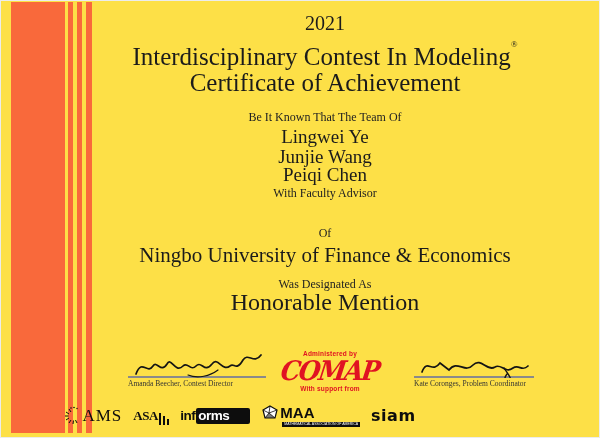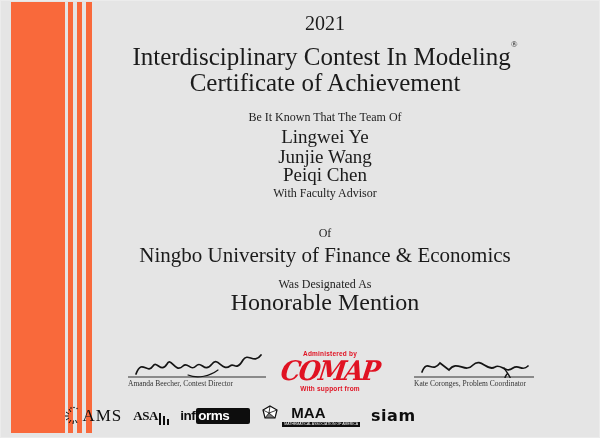--- a/index.html
+++ b/index.html
@@ -1,17 +1,17 @@
 <!DOCTYPE html>
 <html><head>
 <meta charset="utf-8">
 <style>
   html,body{margin:0;padding:0;background:#fff;}
   .page{
-    position:relative;width:600px;height:438px;background:#e5e5e5;
+    position:relative;width:600px;height:438px;background:#fde047;
     font-family:"Liberation Serif", serif;color:#1b1b1b;overflow:hidden;
     box-shadow:inset 0 0 0 1px #ececec;
   }
   
   .stripe{position:absolute;top:2px;height:431px;background:#f9693b;}
   .stripe.wide{left:11px;width:54px;}
   .stripe.s1{left:68px;width:5px;}
   .stripe.s2{left:77px;width:5px;}
   .stripe.s3{left:86px;width:6px;}
 
@@ -53,21 +53,21 @@
   
   .logos{position:absolute;left:0;top:404px;width:480px;display:flex;justify-content:center;align-items:center;gap:11px;}
   .logo{display:flex;align-items:center;color:#0d0d0d;}
   .ams-text{font-family:"Liberation Serif", serif;font-size:17px;letter-spacing:1px;}
   .asa-text{font-family:"Liberation Serif", serif;font-size:13px;font-weight:bold;letter-spacing:-0.5px;}
   .asa-bars{display:inline-flex;align-items:flex-end;gap:1.5px;margin-left:1px;transform:translateY(3px);}
   .asa-bars i{display:block;width:2.5px;background:#0d0d0d;}
   .informs{font-family:Liberation Sans, sans-serif;font-weight:bold;font-size:13.5px;letter-spacing:-0.5px;}
   .informs .boxed{background:#0d0d0d;color:#fff;padding:0 21px 1px 2px;border-radius:2px;margin-left:1px;}
   .maa{flex-direction:column;align-items:flex-start;}
-  .maa-row{display:flex;align-items:center;gap:12px;}
+  .maa-row{display:flex;align-items:center;gap:1px;}
   .maa-text{font-family:"Liberation Sans", sans-serif;font-weight:bold;font-size:15px;letter-spacing:0;}
   .maa-bar{background:#0d0d0d;color:#fff;font-family:"Liberation Sans", sans-serif;
     font-size:3.5px;line-height:5px;padding:0 2px;margin-top:1px;margin-left:21px;white-space:nowrap;}
   .siam{font-family:"DejaVu Sans", sans-serif;font-weight:800;font-size:16px;letter-spacing:0.5px;}
 </style>
 </head>
 <body>
 
 <div class="page">
 

